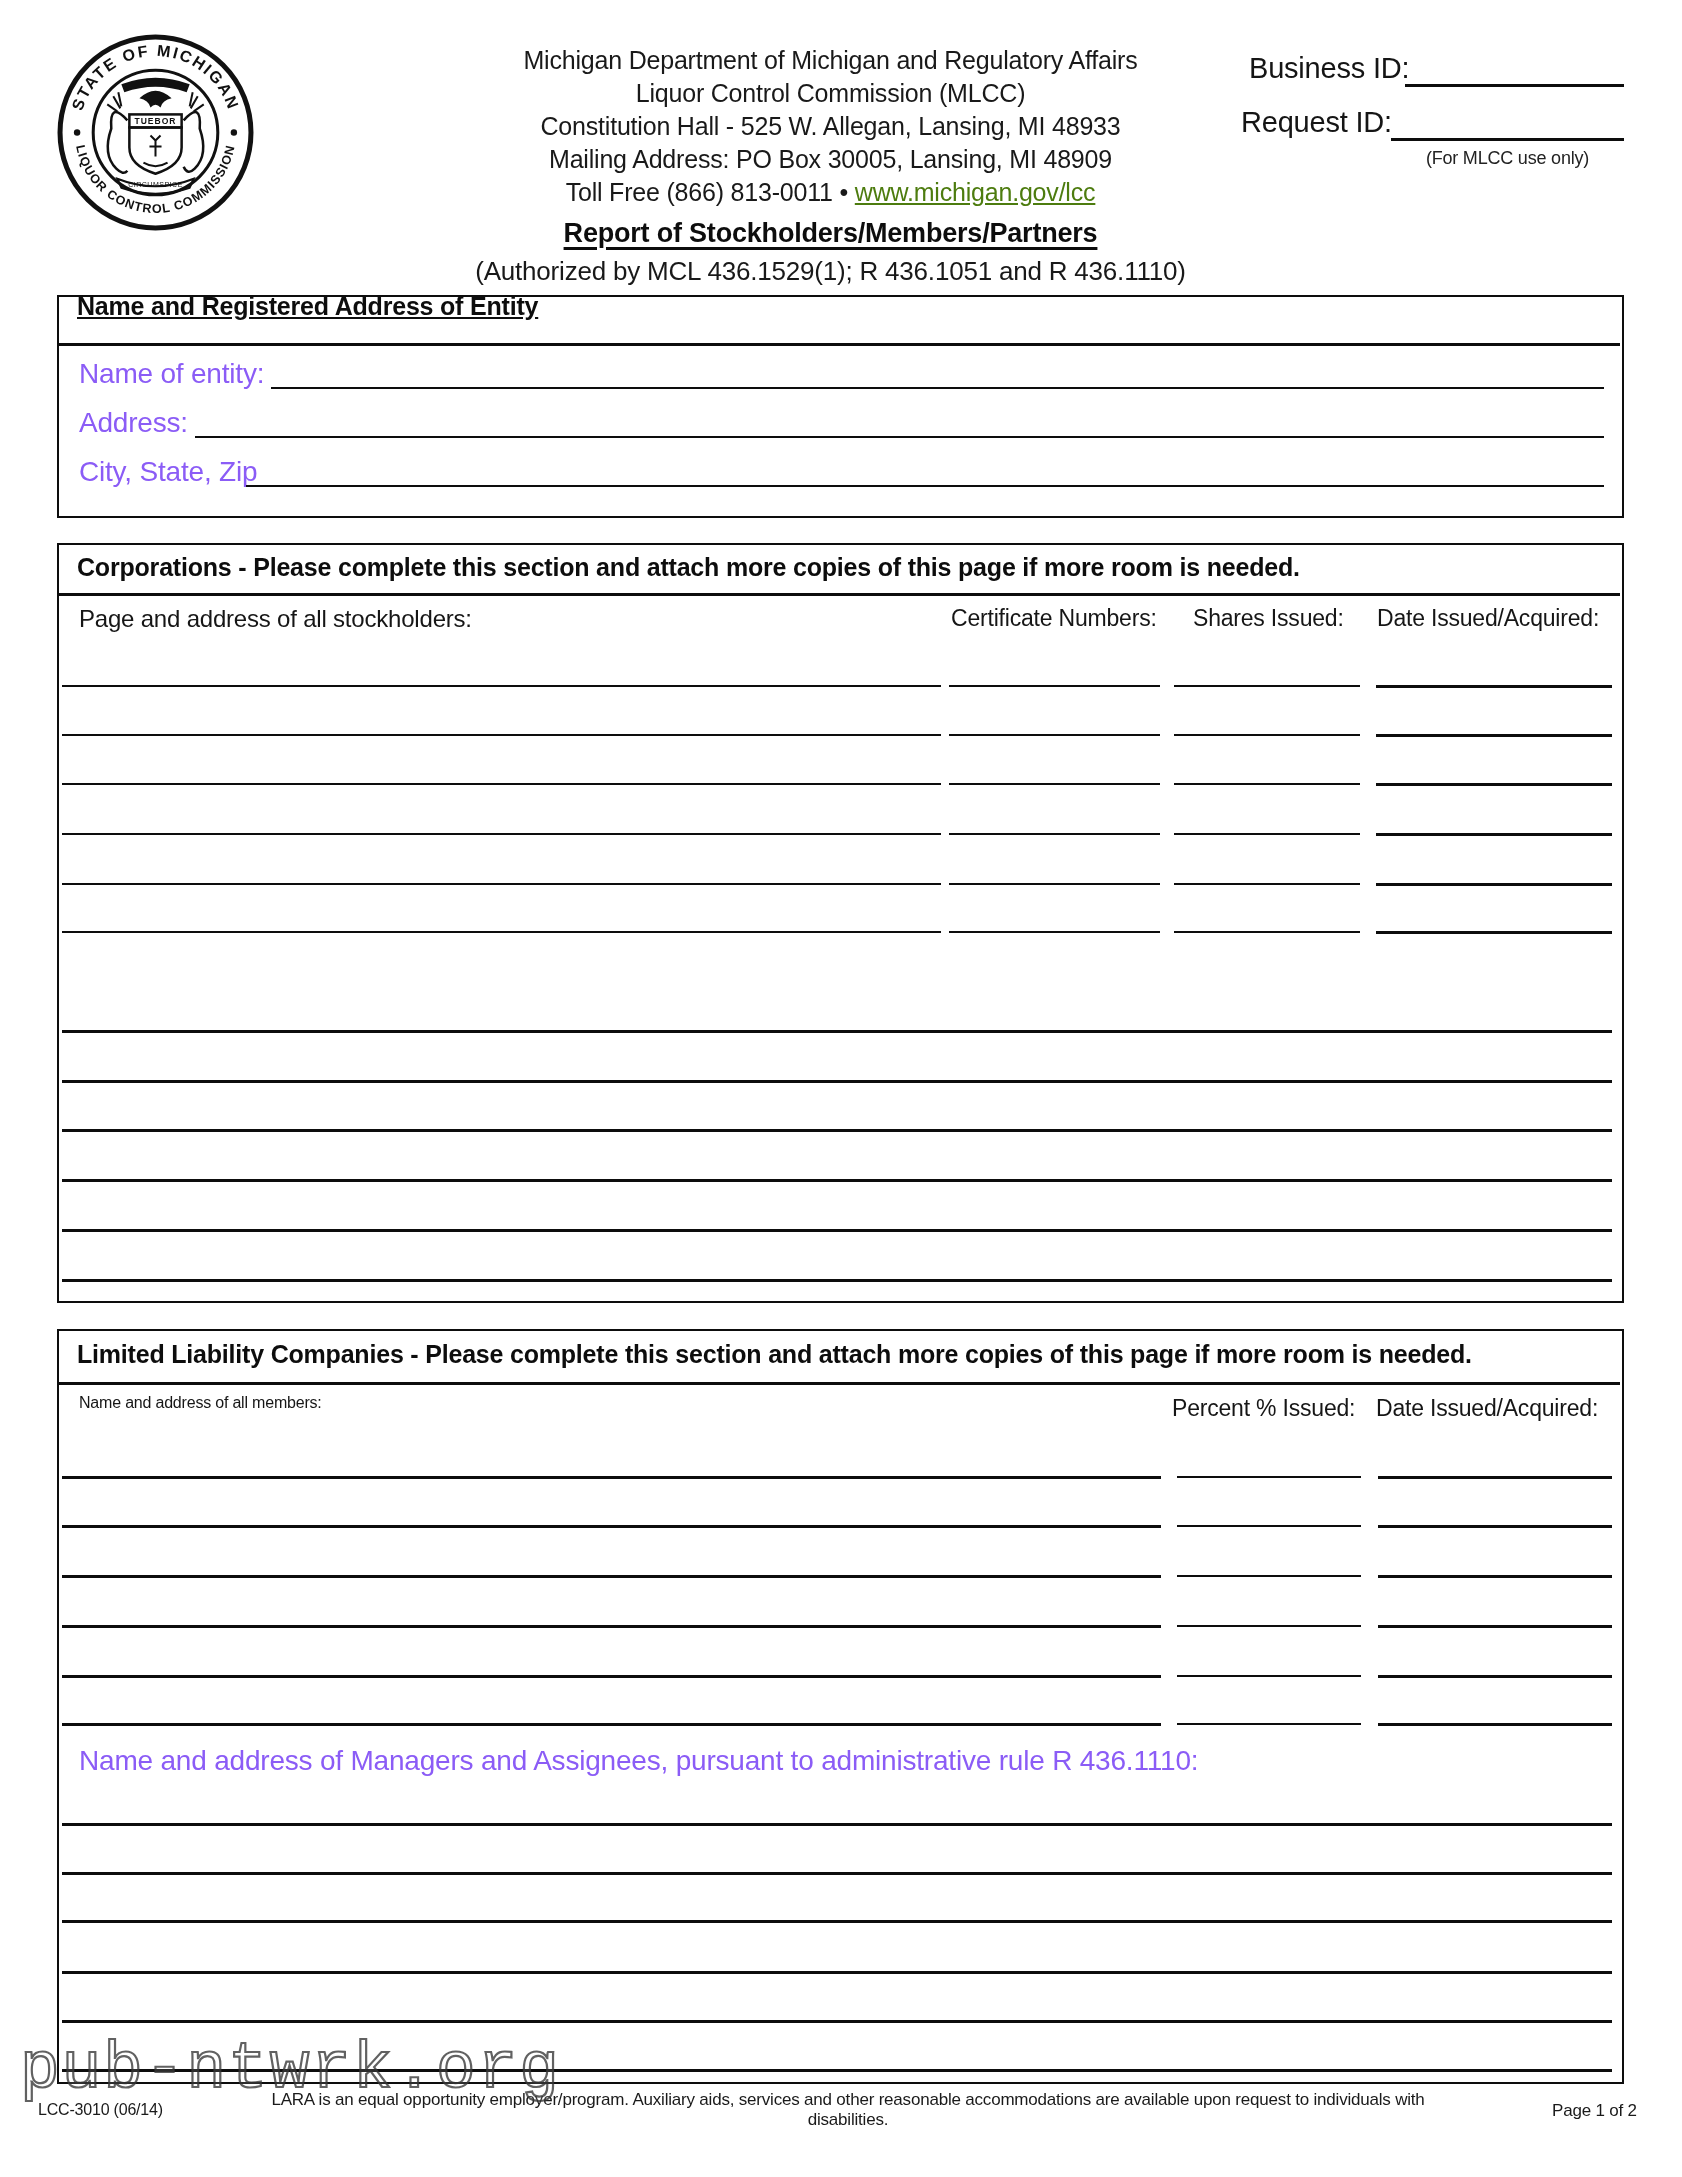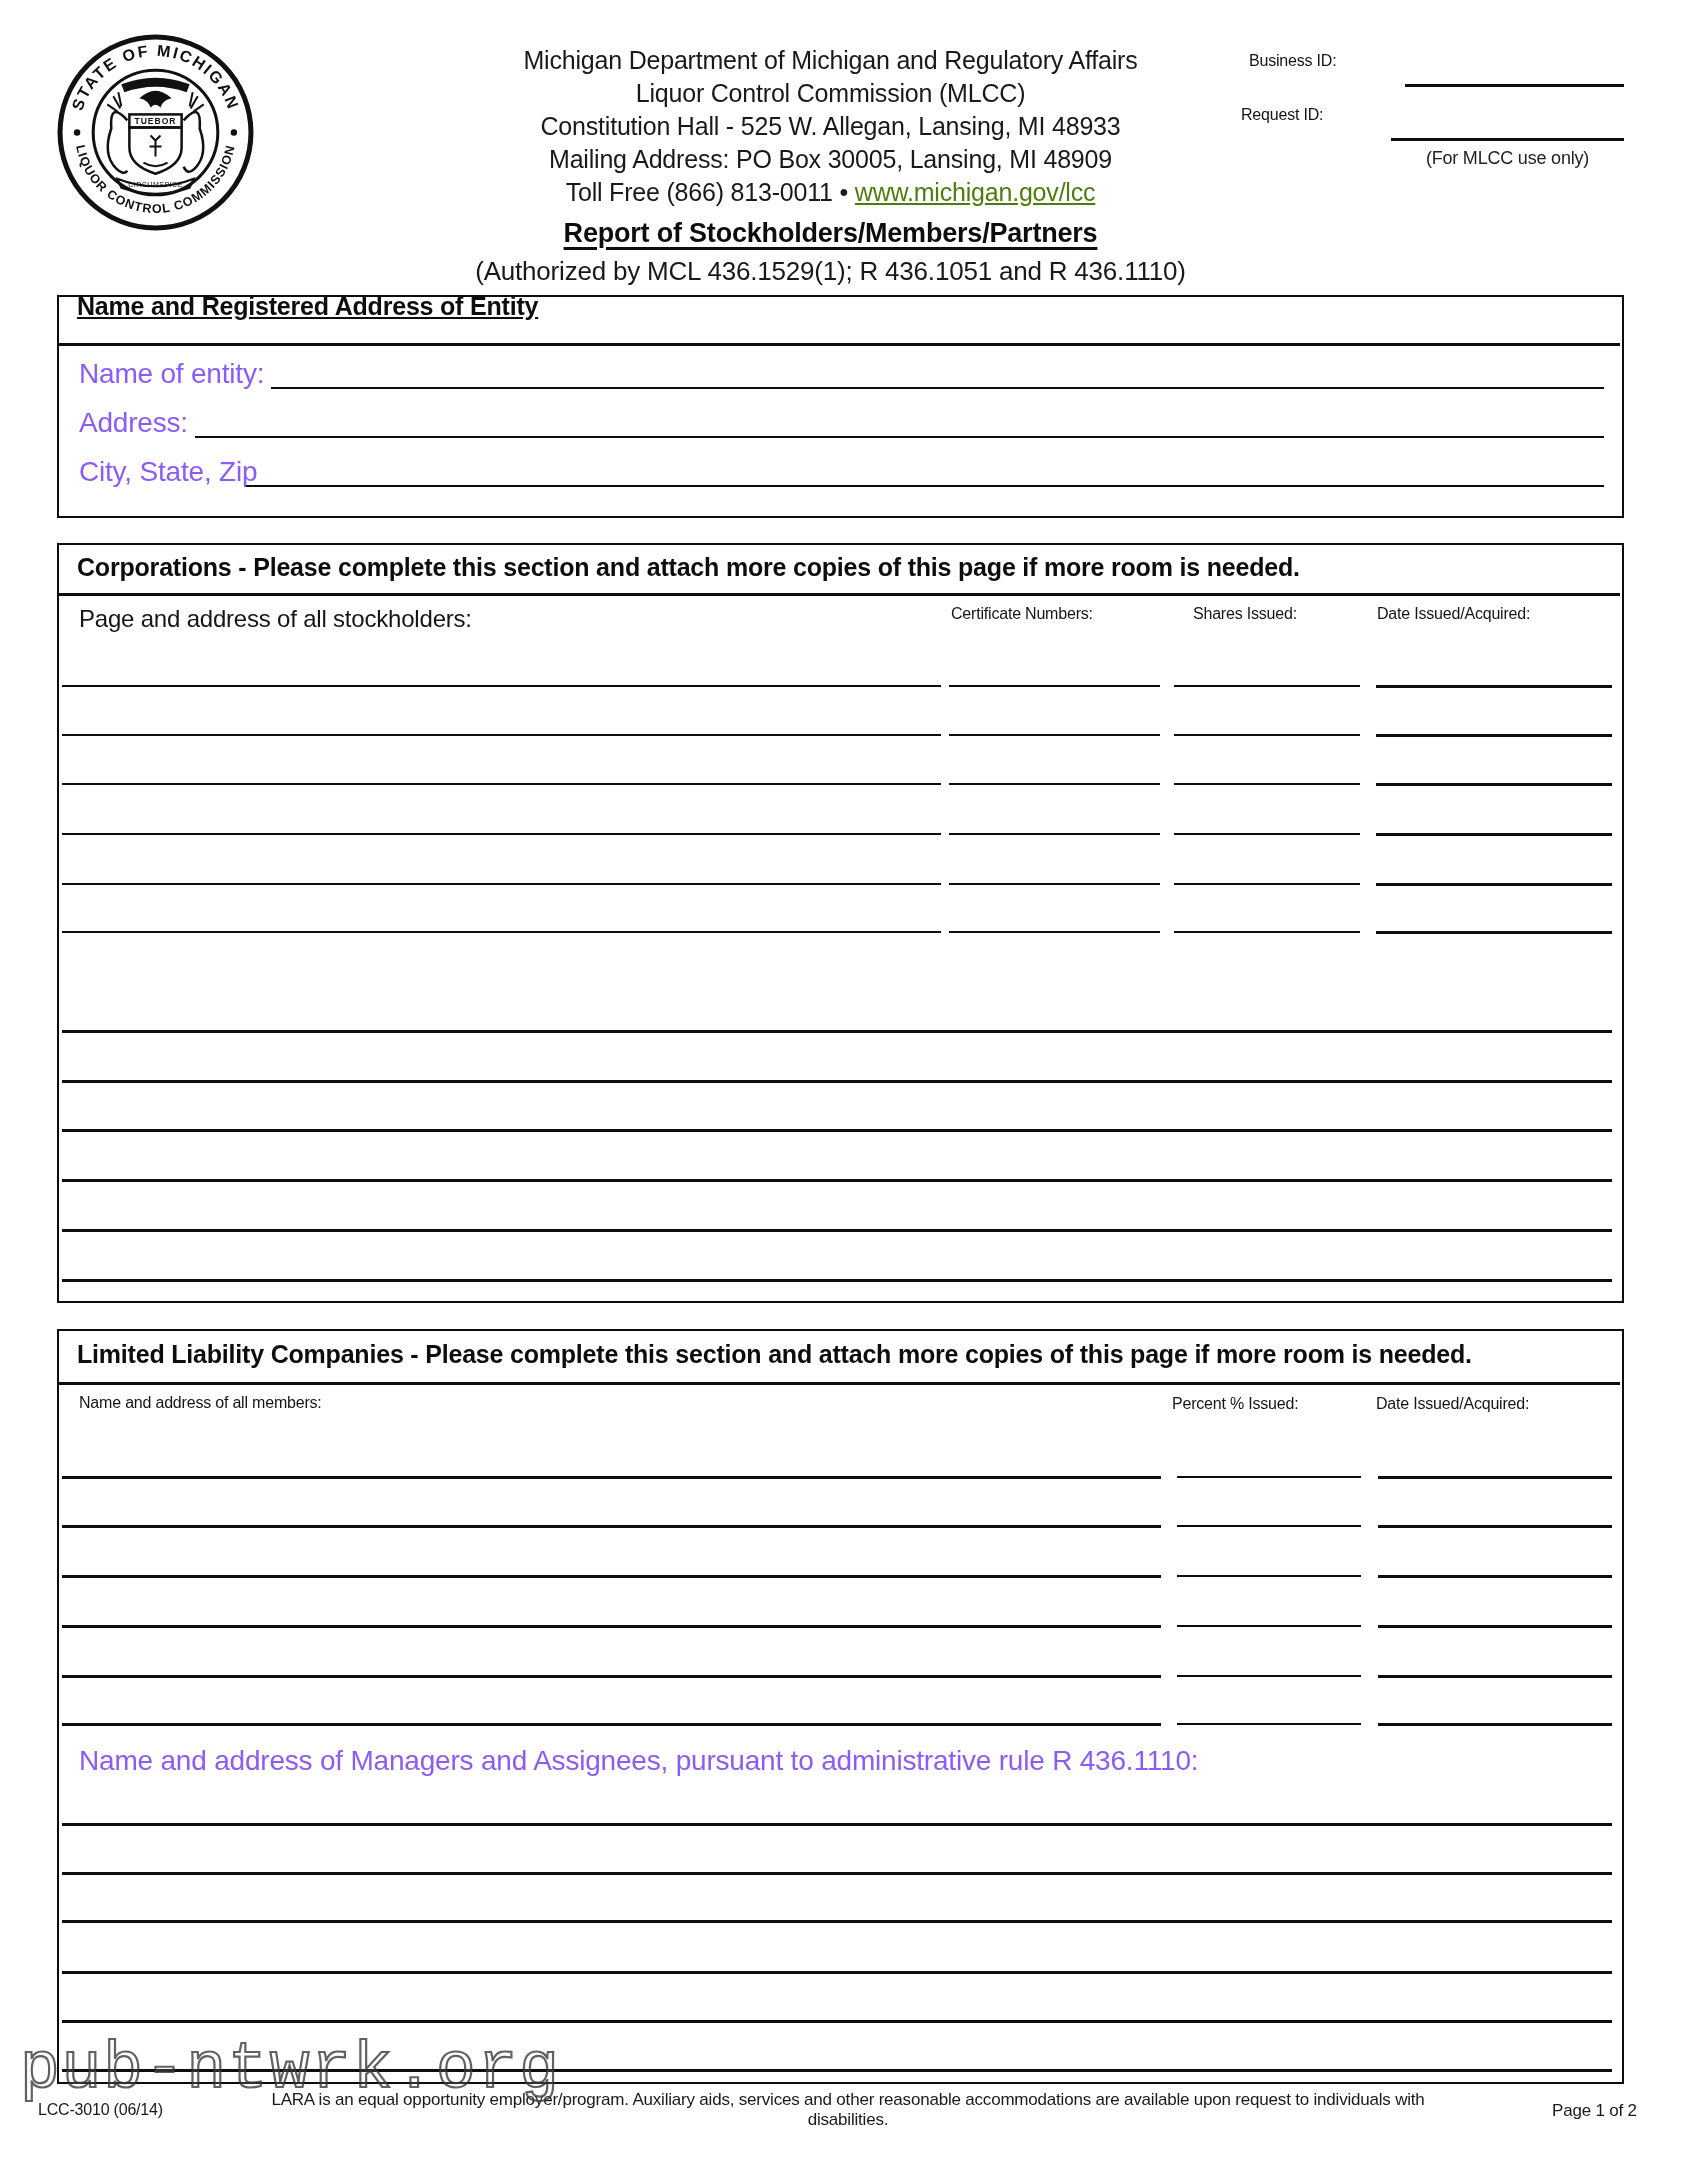--- a/index.html
+++ b/index.html
@@ -8,29 +8,29 @@
     font-family:"Liberation Sans",sans-serif;color:#111;overflow:hidden;
     margin:0 auto;letter-spacing:-0.2px;
   }
   
   .hdr-center{position:absolute;left:318px;top:44px;width:1025px;text-align:center;}
   .hdr-line{font-size:25px;line-height:33px;color:#191919;}
   .hdr-link{color:#4d7c0f;text-decoration:underline;}
   .form-title{margin-top:9px;font-size:27px;font-weight:bold;color:#0d0d0d;
     text-decoration:underline;text-decoration-thickness:2.5px;text-underline-offset:5px;}
   .form-authority{margin-top:7px;font-size:26px;color:#191919;}
-  .id-label{position:absolute;font-size:16px;color:#151515;}
+  .id-label{position:absolute;font-size:29px;color:#151515;}
   .id-line{position:absolute;height:2.5px;background:#0d0d0d;}
   .mlcc-note{position:absolute;font-size:18px;color:#222;text-align:center;}
   
   .box{position:absolute;border:2.5px solid #0d0d0d;background:#fff;}
   .sep{position:absolute;height:2.5px;background:#0d0d0d;}
   .box-heading{position:absolute;font-size:25px;font-weight:bold;color:#0d0d0d;white-space:nowrap;}
   .lbl{position:absolute;font-size:28px;color:#8b5cf6;white-space:nowrap;}
-  .col-lbl{position:absolute;font-size:16px;color:#161616;white-space:nowrap;}
+  .col-lbl{position:absolute;font-size:23px;color:#161616;white-space:nowrap;}
   .fline{position:absolute;height:2px;background:#0d0d0d;}
   .bline{position:absolute;background:#0d0d0d;}
   
   .footer-text{position:absolute;font-size:17px;color:#1a1a1a;white-space:nowrap;}
   
   .watermark{
     position:absolute;left:20px;top:2024px;z-index:10;
     font-family:"Liberation Mono","DejaVu Sans Mono",monospace;
     font-size:66px;line-height:92px;letter-spacing:2px;
     color:rgba(255,255,255,0.15);

